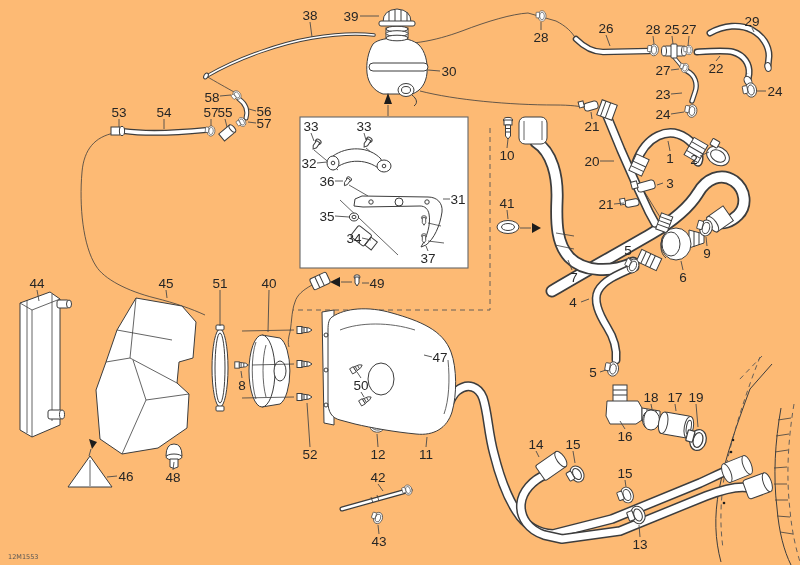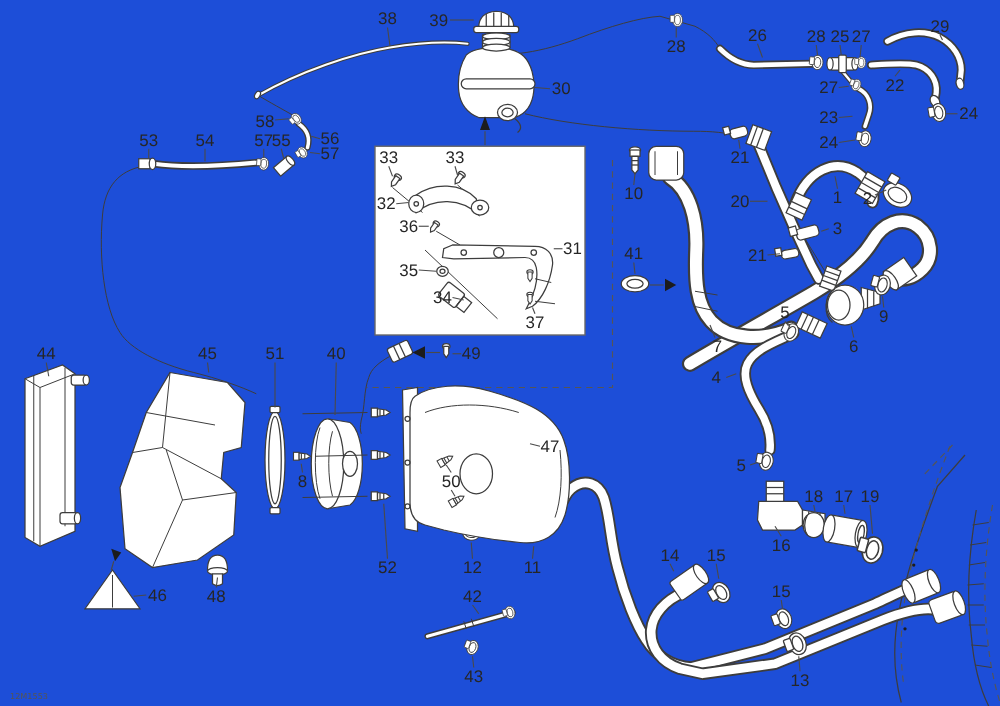--- a/index.html
+++ b/index.html
@@ -1,16 +1,16 @@
 <!DOCTYPE html>
 <html style="--line: #3d3d3d;"><head>
 <meta charset="utf-8">
 <style>
   html,body{margin:0;padding:0;background:#fff;}
-  #stage{position:relative;width:800px;height:565px;background:#1d4ed8;overflow:hidden;
+  #stage{position:relative;width:800px;height:565px;background:#fdba74;overflow:hidden;
          font-family:"Liberation Sans",sans-serif;}
   svg{position:absolute;left:0;top:0;}
   :root{--line:#3d3d3d;}
   .to{fill:none;stroke:var(--line);stroke-linejoin:round;stroke-linecap:round;}
   .ti{fill:none;stroke:#fff;stroke-linejoin:round;stroke-linecap:round;}
   .ln{fill:none;stroke:var(--line);stroke-width:1;}
   .thin{stroke-width:.8;}
   .w{fill:#fff;stroke:var(--line);stroke-width:1;}
   .dash{fill:none;stroke:#555;stroke-width:.9;stroke-dasharray:5 4;}
   .arr{fill:#1c1c1c;stroke:none;}

